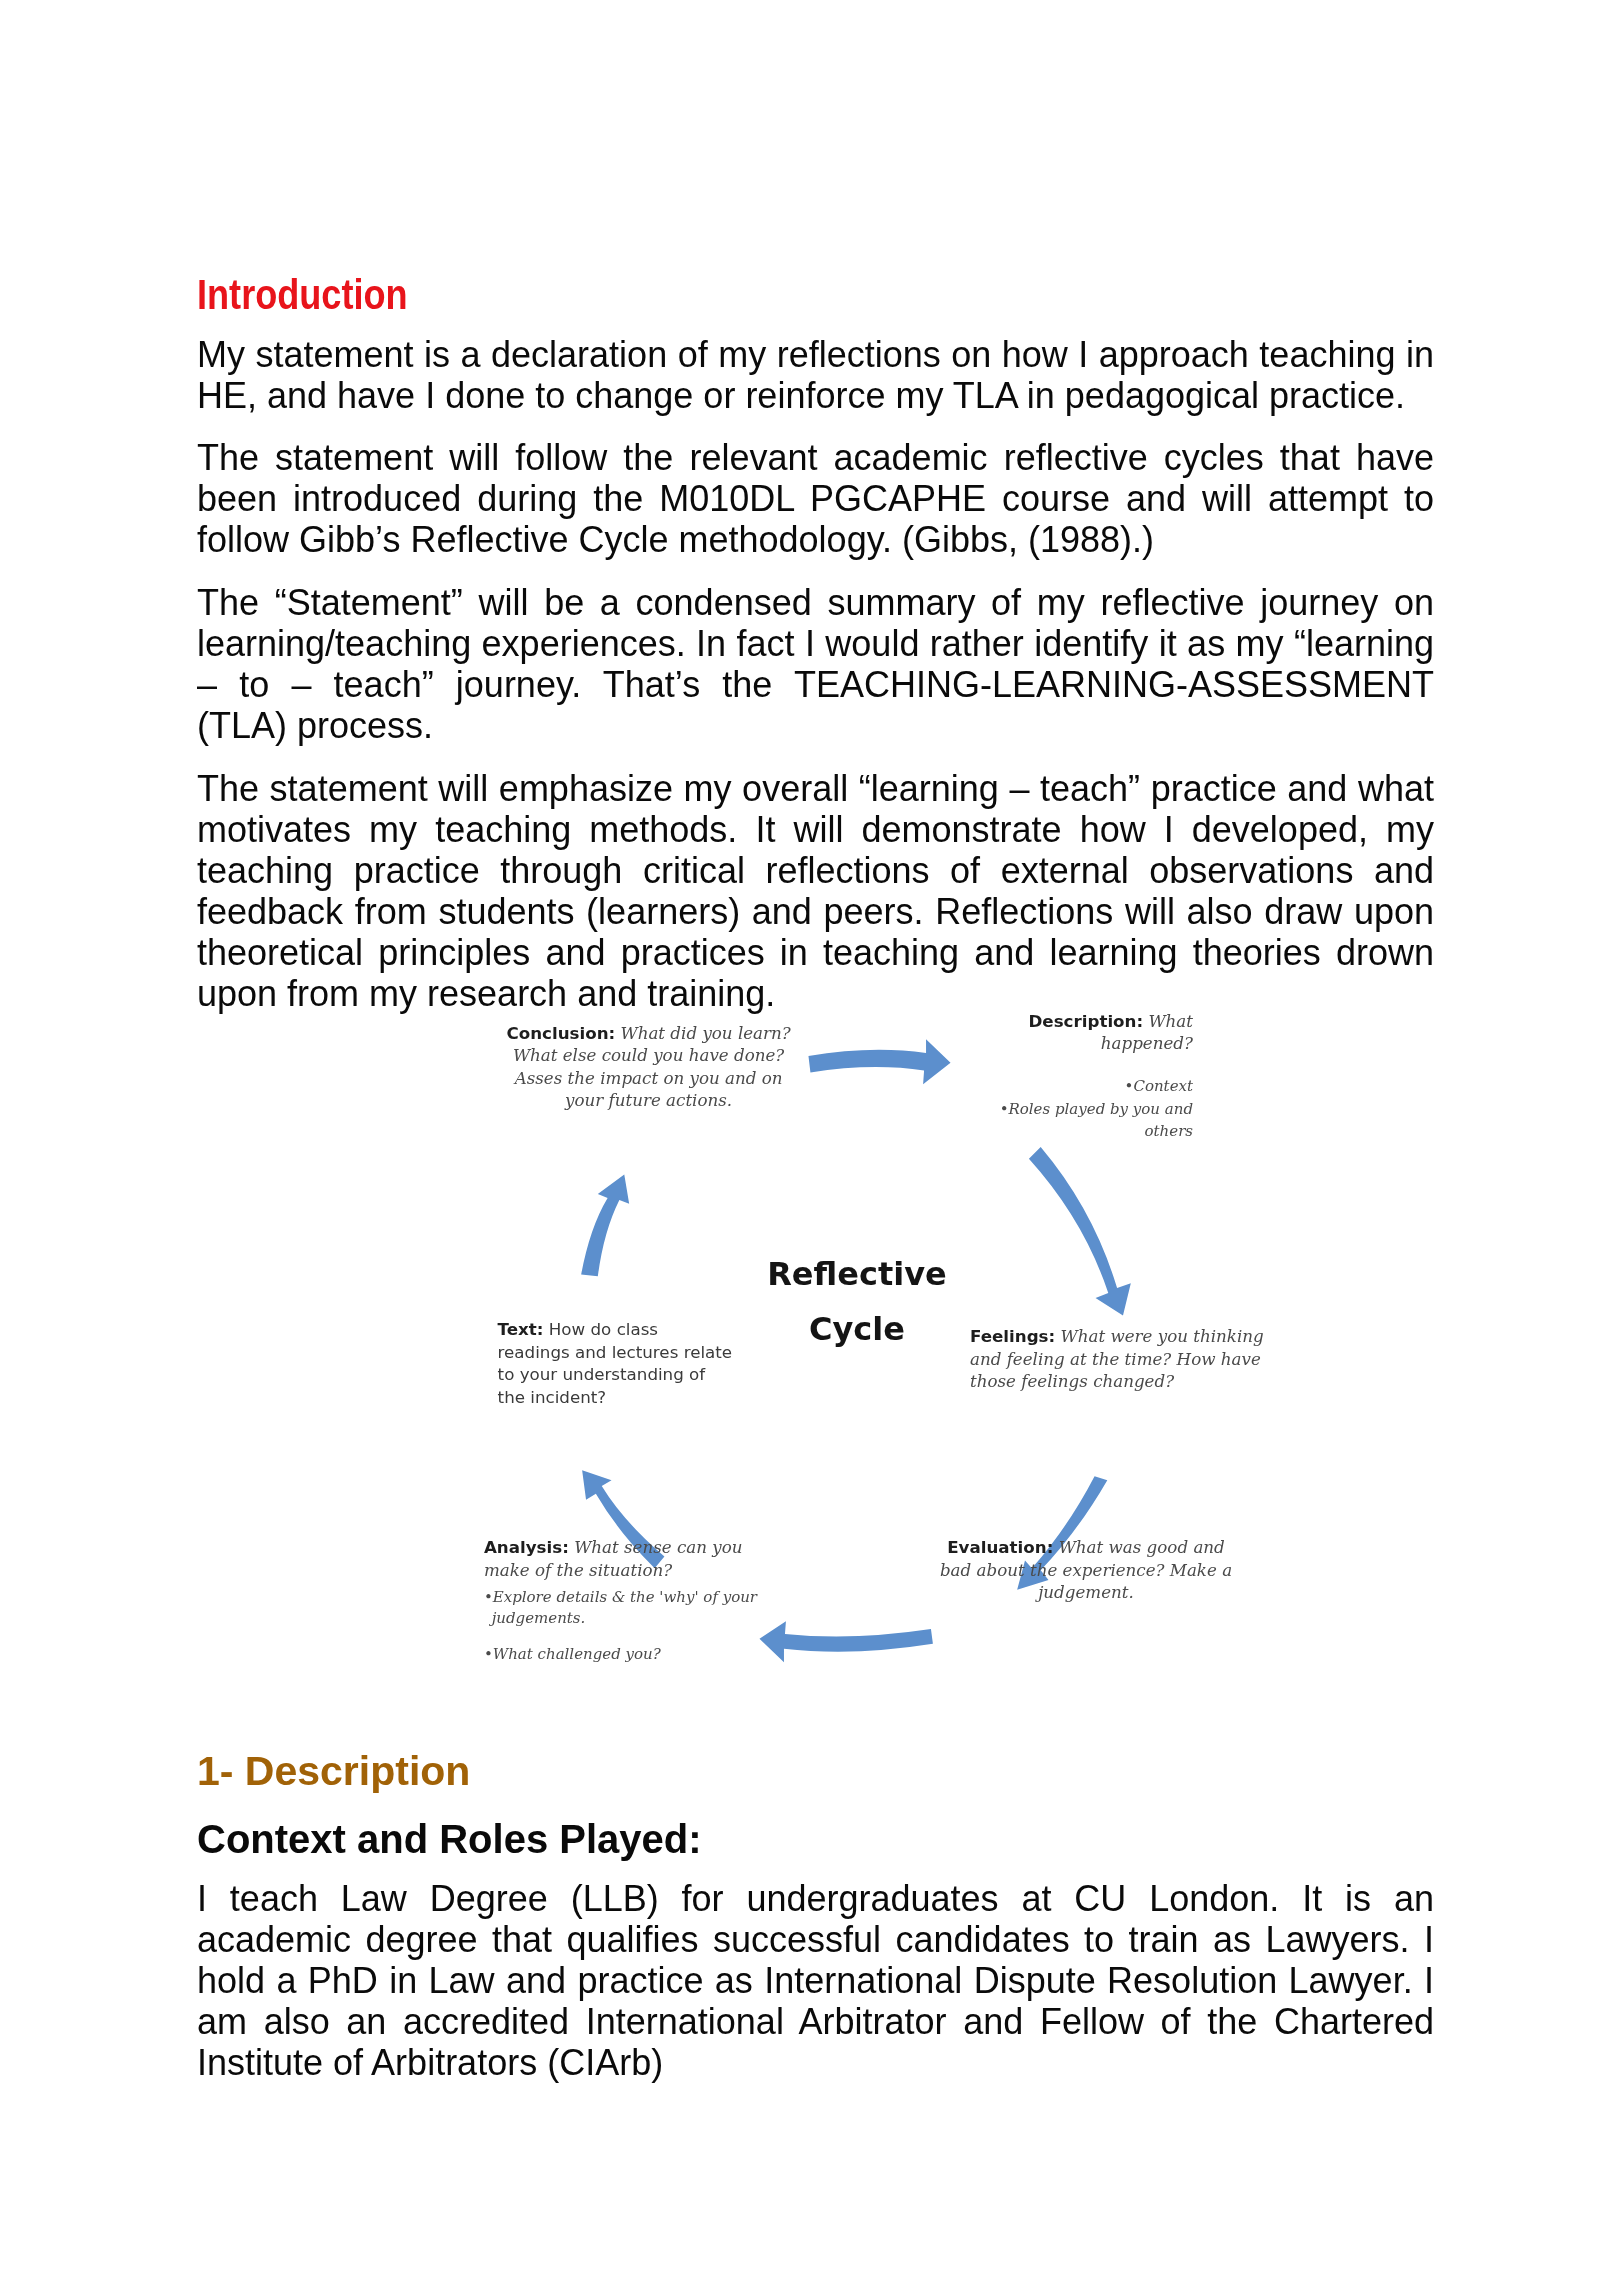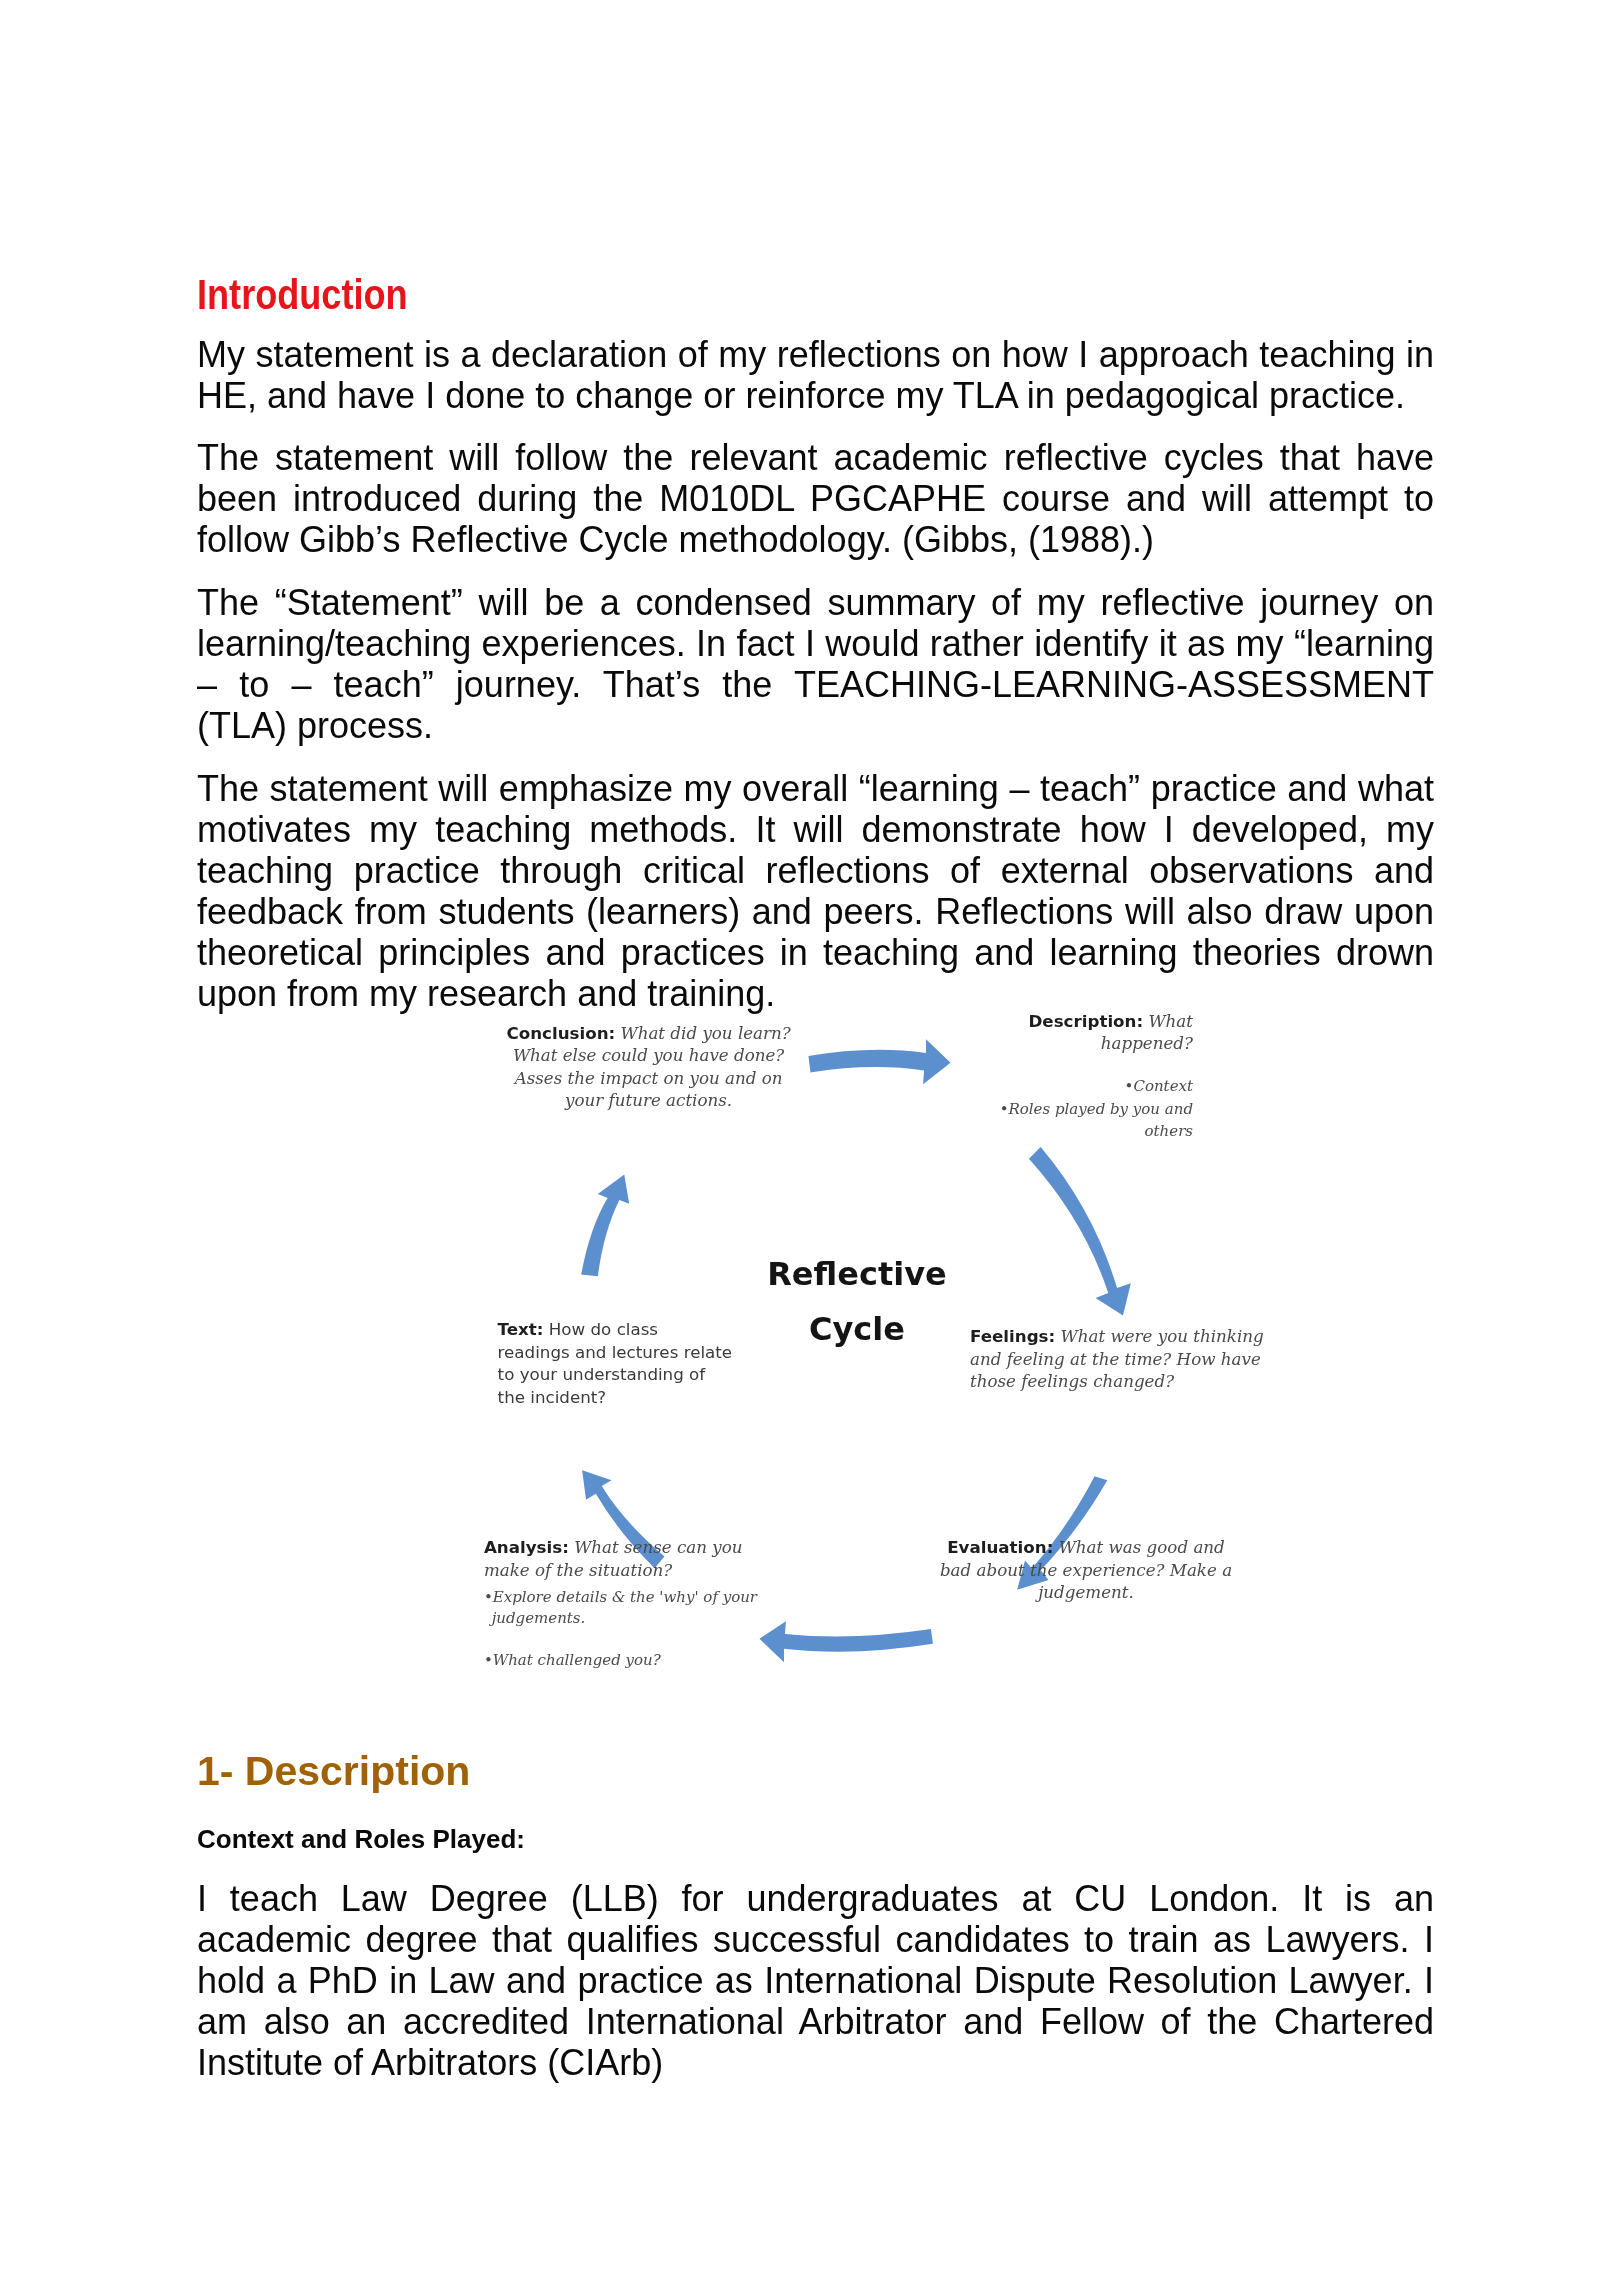--- a/index.html
+++ b/index.html
@@ -33,21 +33,21 @@
     font-family: "DejaVu Sans", sans-serif; font-weight: bold; font-size: 32px;
     color: #141414; line-height: 55px;
   }
   .desc-block { position: absolute; left: 197px; top: 1745px; width: 1237px; }
   .h2 {
     font-family: "Liberation Sans", sans-serif; font-weight: bold; color: #a16207;
     font-size: 41px; line-height: 53px; margin: 0;
   }
   .h3 {
     font-family: "Liberation Sans", sans-serif; font-weight: bold; color: #0a0a0a;
-    font-size: 26px; line-height: 39px; margin: 21.6px 0 0 0;
+    font-size: 40px; line-height: 39px; margin: 21.6px 0 0 0;
   }
   .desc-p { margin-top: 19.6px; }
 </style>
 </head>
 <body>
 
 <div class="page">
 
   <div class="content">
     <h1 class="h1">Introduction</h1>
@@ -114,21 +114,21 @@
     </div>
 
     <div class="node" style="left:490px; top:323px; width:294px; text-align:left;">
       <b>Feelings:</b>
       <i>What were you thinking and feeling at the time? How have those feelings changed?</i>
     </div>
 
     <div class="node" style="left:3.9px; top:534px; width:294px;">
       <div><b>Analysis:</b> <i>What sense can you make of the situation?</i></div>
       <div class="bul" style="margin-top:5.9px; padding-left:7.8px; text-indent:-7.8px;">•<span>Explore details &amp; the 'why' of your judgements.</span></div>
-      <div class="bul" style="margin-top:20px;">•<span>What challenged you?</span></div>
+      <div class="bul" style="margin-top:14px;">•<span>What challenged you?</span></div>
     </div>
 
     <div class="node" style="left:459px; top:534px; width:294px; text-align:center;">
       <b>Evaluation:</b>
       <i>What was good and bad about the experience? Make a judgement.</i>
     </div>
   </div>
 
   <div class="desc-block">
     <h2 class="h2">1- Description</h2>

